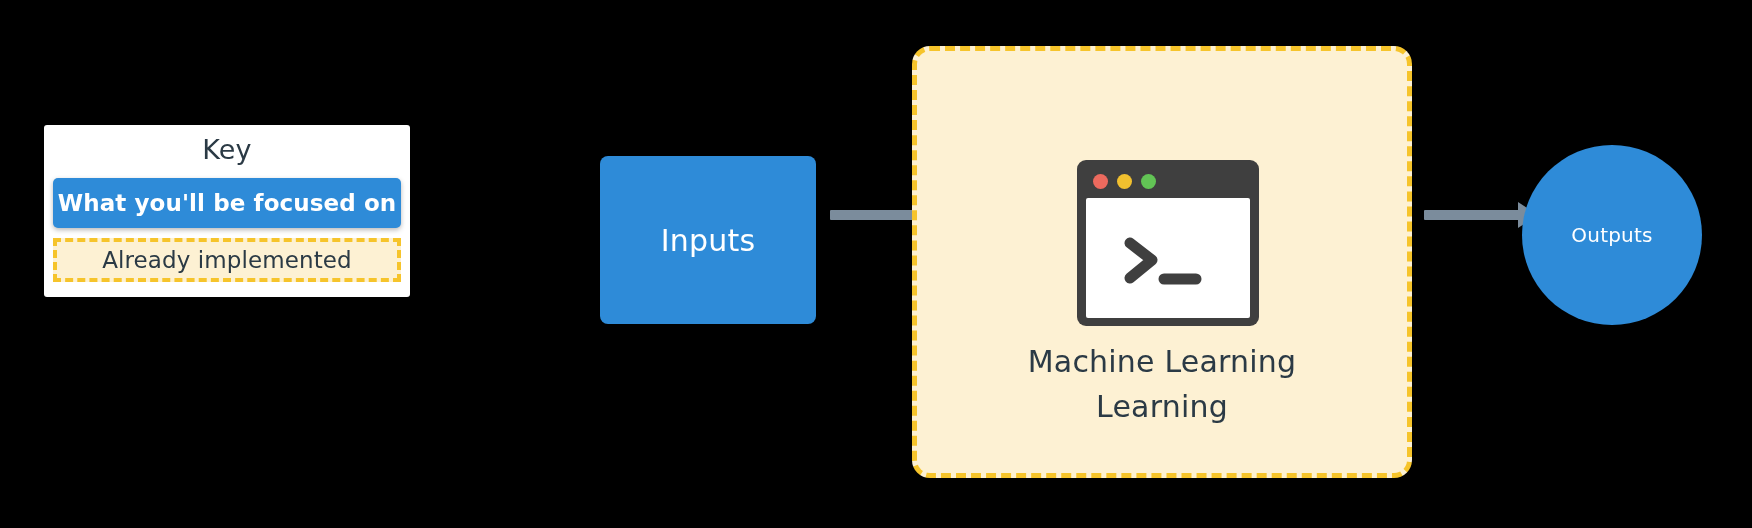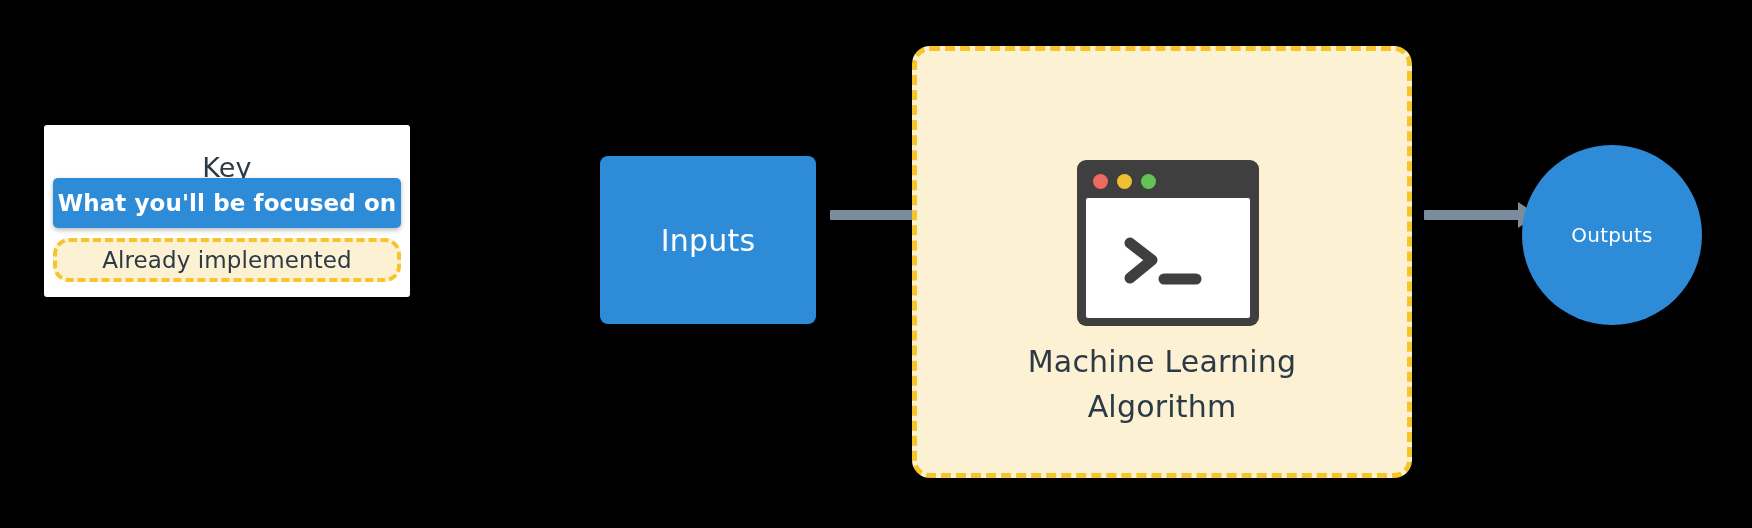--- a/index.html
+++ b/index.html
@@ -22,21 +22,21 @@
   
   .key-panel {
     position: absolute;
     left: 44px;
     top: 125px;
     width: 366px;
     height: 172px;
     background: #ffffff;
     border-radius: 3px;
     box-shadow: 0 2px 6px rgba(0,0,0,0.35);
-    padding-top: 24px;
+    padding-top: 6px;
   }
 
   .key-title {
     text-align: center;
     font-size: 27px;
     color: #2b3a45;
     line-height: 38px;
     letter-spacing: 0.2px;
   }
 
@@ -62,21 +62,21 @@
   }
 
   .key-row-implemented {
     position: absolute;
     left: 9px;
     top: 113px;
     width: 348px;
     height: 44px;
     background: #fdf1d3;
     border: 4px dashed #f6c42b;
-    border-radius: 16px;
+    border-radius: 0;
     display: flex;
     align-items: center;
     justify-content: center;
   }
 
   .key-row-implemented .label {
     color: #2b3a45;
     font-size: 23px;
     letter-spacing: 0.1px;
   }
@@ -248,21 +248,21 @@
       <div class="screen">
         <svg width="164" height="120" viewBox="0 0 164 120">
           <path d="M44 45 L66 62 L44 80" stroke="#3f3f3f" stroke-width="11" stroke-linecap="round" stroke-linejoin="round" fill="none"></path>
           <line x1="78" y1="81" x2="110" y2="81" stroke="#3f3f3f" stroke-width="11" stroke-linecap="round"></line>
         </svg>
       </div>
     </div>
 
     <div class="ml-caption">
       <div>Machine Learning</div>
-      <div>Algorithm</div>
+      <div>Learning</div>
     </div>
   </div>
 
   <div class="arrow" id="arrow-2">
     <div class="shaft"></div>
     <div class="head"></div>
   </div>
 
   <div class="outputs-circle">
     <span class="label">Outputs</span>

